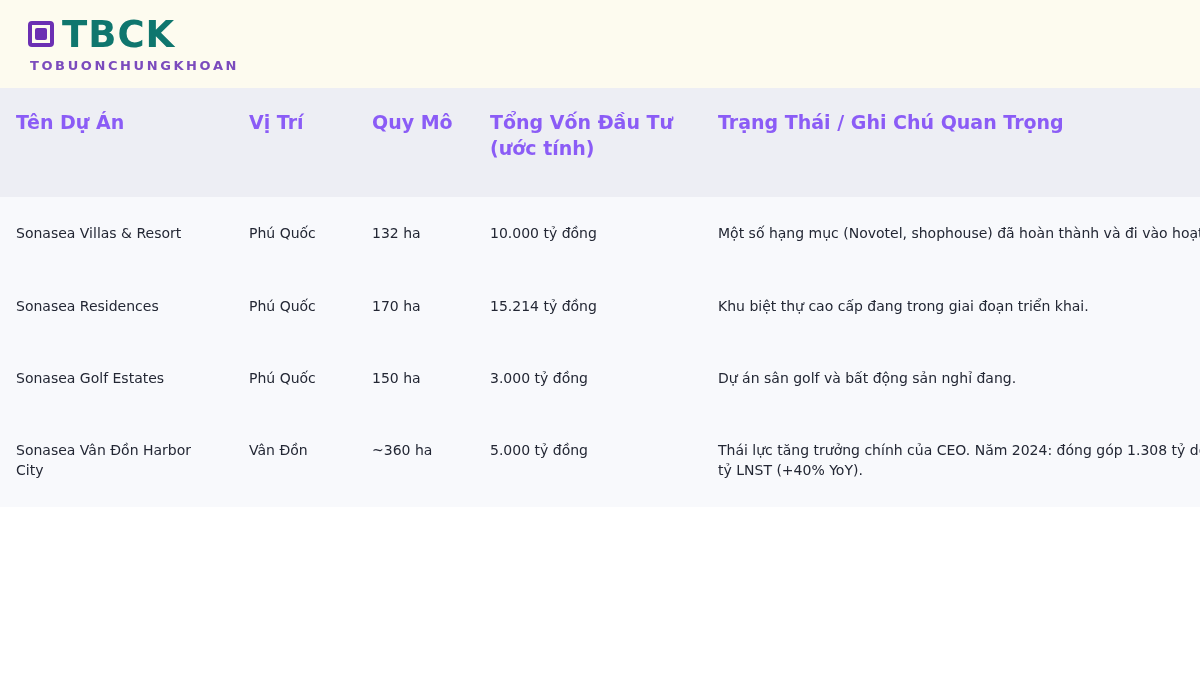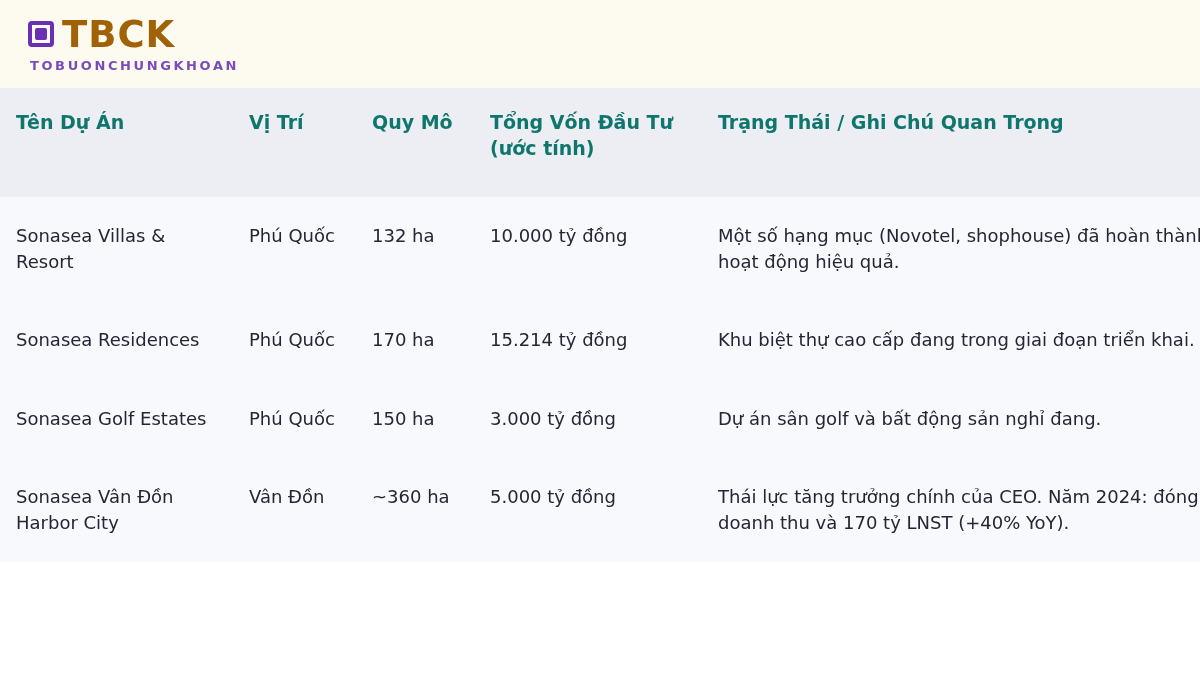--- a/index.html
+++ b/index.html
@@ -53,21 +53,21 @@
     top: 3px;
     width: 12px;
     height: 12px;
     background: #6b2fb3;
     border-radius: 2px;
   }
   .logo-text {
     font-size: 37px;
     font-weight: 700;
     letter-spacing: 1px;
-    color: #a16207;
+    color: #0f766e;
     line-height: 1;
   }
   .logo-sub {
     margin-top: 5px;
     font-size: 13px;
     letter-spacing: 2.6px;
     color: #7b4bbd;
     font-weight: 600;
     padding-left: 2px;
   }
@@ -76,29 +76,29 @@
     width: 1200px;
     border-collapse: collapse;
     table-layout: fixed;
   }
   table.data thead th {
     background: #edeef4;
     text-align: left;
     vertical-align: top;
     font-size: 19px;
     font-weight: 600;
-    color: #0f766e;
+    color: #8b5cf6;
     padding: 22px 14px 36px 14px;
     line-height: 1.35;
   }
   table.data thead th:first-child { padding-left: 16px; }
   table.data tbody td {
     background: #f8f9fc;
     vertical-align: top;
-    font-size: 18px;
+    font-size: 14px;
     color: #232734;
     padding: 26px 14px 26px 14px;
     line-height: 1.45;
   }
   table.data tbody td:first-child { padding-left: 16px; }
   .col-name   { width: 205px; }
   .col-loc    { width: 95px; }
   .col-scale  { width: 90px; }
   .col-capital{ width: 200px; }
   .col-status { width: 610px; }

